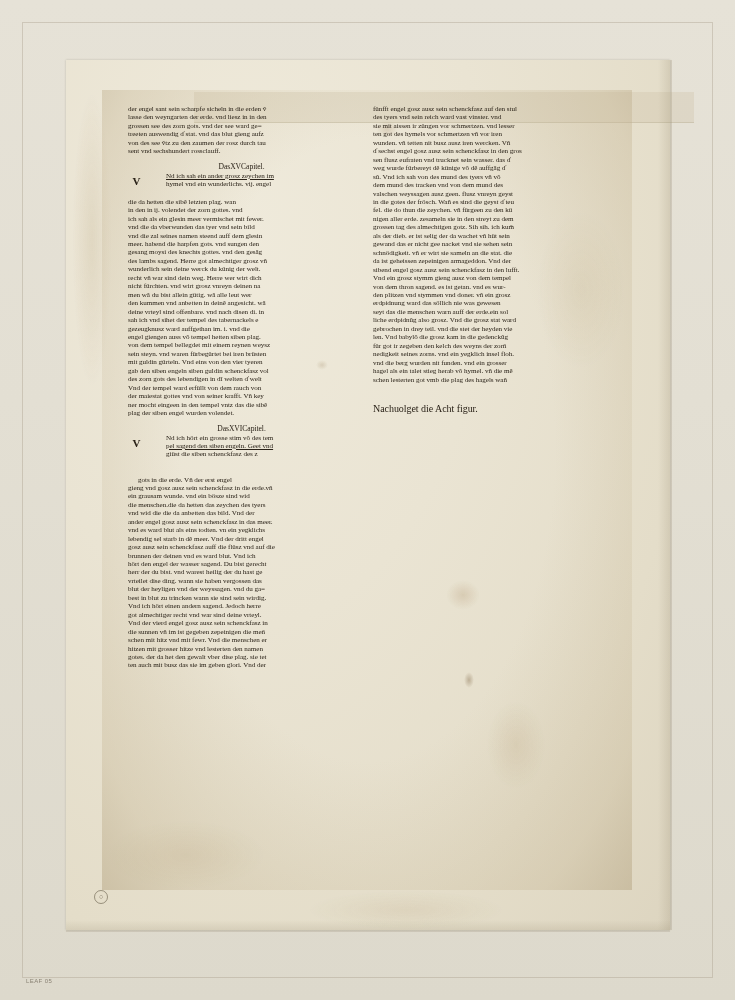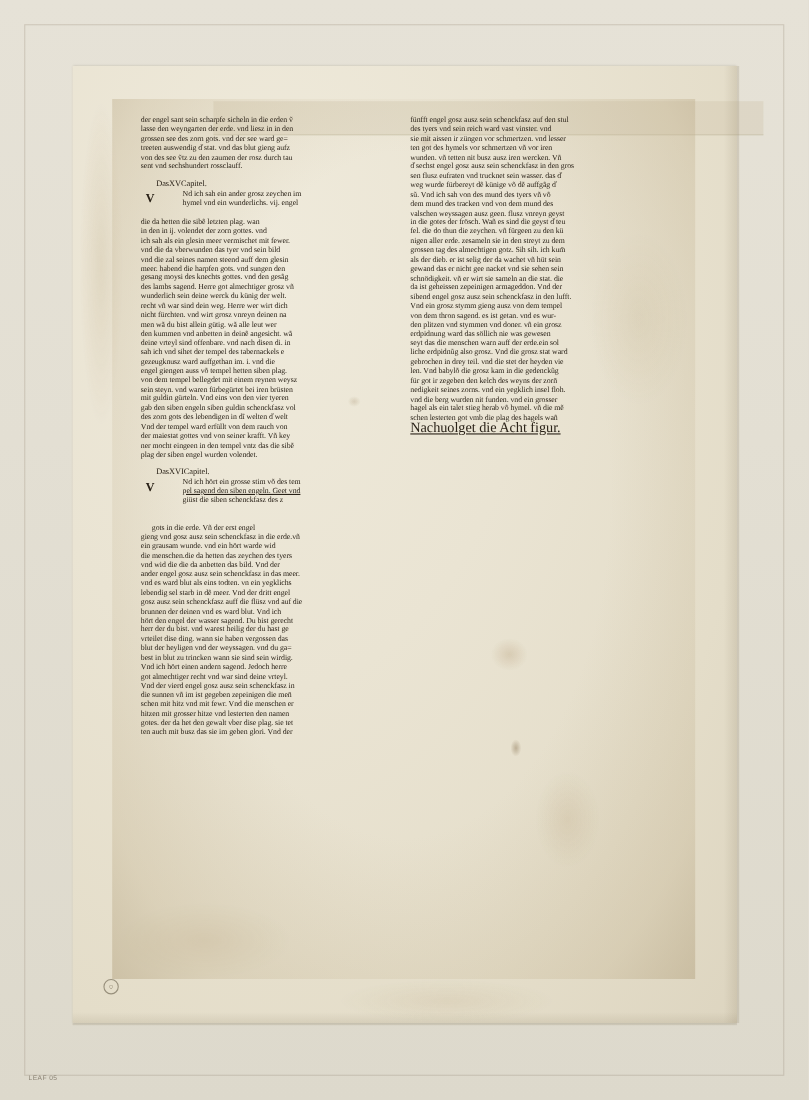--- a/index.html
+++ b/index.html
@@ -89,21 +89,21 @@
   }
   .line {
     display: block;
     white-space: nowrap;
     overflow: hidden;
     font-size: 7.1px;
     line-height: 8.45px;
   }
   .chapline {
     display: flex;
-    justify-content: flex-start;
+    justify-content: center;
     font-size: 7.6px;
     line-height: 11px;
     margin-top: 5px;
     padding-right: 14px;
   }
   .chapline .lbl { padding-left: 14px; }
   .initial-wrap {
     position: relative;
     min-height: 26px;
   }
@@ -112,23 +112,23 @@
     width: 17px;
     height: 17px;
     margin: 1px 2px 0 0;
     font-size: 11px;
     line-height: 17px;
     text-align: center;
     font-weight: bold;
     color: #2a2218;
   }
   .fig-note {
-    font-size: 13px;
+    margin-top: 20px;
+    font-size: 10px;
     line-height: 10px;
-    text-decoration: underline;
   }
   
   #stamp {
     position: absolute;
     left: 28px;
     bottom: 26px;
     width: 12px;
     height: 12px;
     border-radius: 50%;
     border: 1px solid rgba(90,80,60,0.55);
@@ -204,21 +204,21 @@
         <span class="line">sent vnd sechshundert rossclauff.</span>
 
         <div class="chapline">
           <span class="lbl">Das</span>
           <span>XV</span>
           <span>Capitel.</span>
         </div>
 
         <div class="initial-wrap">
           <span class="initial-box">V</span>
-          <span class="line" style="padding-left:19px;">Nd ich sah ein ander grosz zeychen im</span>
+          <span class="line" style="padding-left:19px;text-decoration:underline;">Nd ich sah ein ander grosz zeychen im</span>
           <span class="line" style="padding-left:19px;">hymel vnd ein wunderlichs. vij. engel</span>
         </div>
         <span class="line">die da hetten die sibẽ letzten plag. wan</span>
         <span class="line">in den in ij. volendet der zorn gottes. vnd</span>
         <span class="line">ich sah als ein glesin meer vermischet mit fewer.</span>
         <span class="line">vnd die da vberwunden das tyer vnd sein bild</span>
         <span class="line">vnd die zal seines namen steend auff dem glesin</span>
         <span class="line">meer. habend die harpfen gots. vnd sungen den</span>
         <span class="line">gesang moysi des knechts gottes. vnd den gesãg</span>
         <span class="line">des lambs sagend. Herre got almechtiger grosz vñ</span>
@@ -248,21 +248,21 @@
         </div>
 
         <div class="initial-wrap">
           <span class="initial-box">V</span>
           <span class="line" style="padding-left:19px;">Nd ich hört ein grosse stim võ des tem</span>
           <span class="line" style="padding-left:19px;text-decoration:underline;">pel sagend den siben engeln. Geet vnd</span>
           <span class="line" style="padding-left:19px;">giüst die siben schenckfasz des z</span>
         </div>
         <span class="line" style="padding-left:10px;margin-top:16px;">gots in die erde. Vñ der erst engel</span>
         <span class="line">gieng vnd gosz ausz sein schenckfasz in die erde.vñ</span>
-        <span class="line">ein grausam wunde. vnd ein hört warde wid</span>
+        <span class="line">ein grausam wunde. vnd ein bösze sind wid</span>
         <span class="line">die menschen.die da hetten das zeychen des tyers</span>
         <span class="line">vnd wid die die da anbetten das bild. Vnd der</span>
         <span class="line">ander engel gosz ausz sein schenckfasz in das meer.</span>
         <span class="line">vnd es ward blut als eins todten. vn ein yegklichs</span>
         <span class="line">lebendig sel starb in dẽ meer. Vnd der dritt engel</span>
         <span class="line">gosz ausz sein schenckfasz auff die flüsz vnd auf die</span>
         <span class="line">brunnen der deinen vnd es ward blut. Vnd ich</span>
         <span class="line">hört den engel der wasser sagend. Du bist gerecht</span>
         <span class="line">herr der du bist. vnd warest heilig der du hast ge</span>
         <span class="line">vrteilet dise ding. wann sie haben vergossen das</span>

